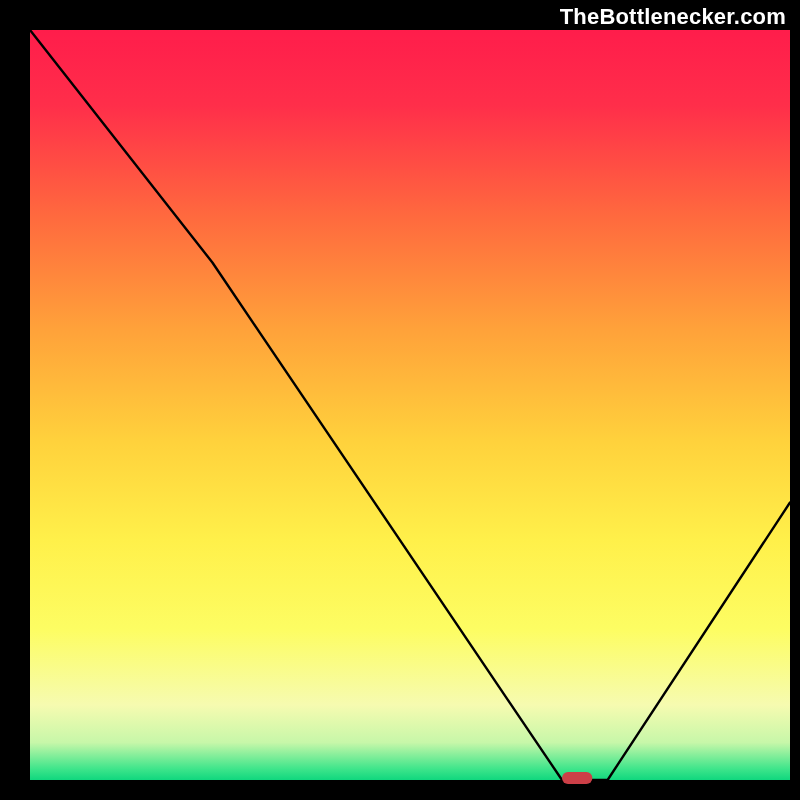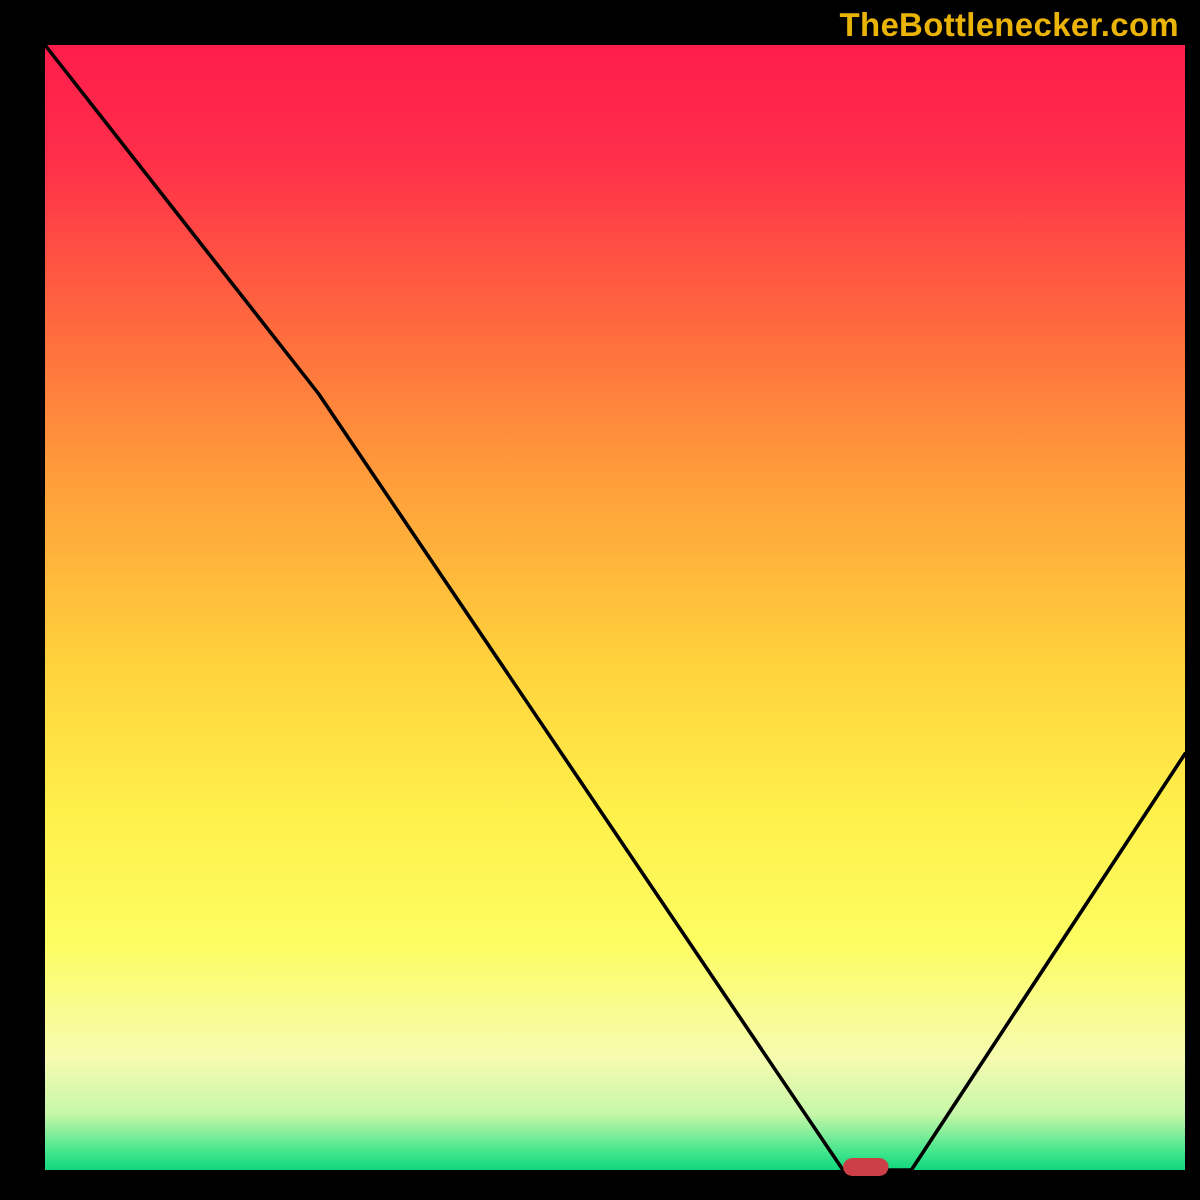--- a/index.html
+++ b/index.html
@@ -14,21 +14,21 @@
   .frame {
     position: relative;
     width: 800px;
     height: 800px;
     background: #000;
   }
   .watermark {
     position: absolute;
     top: 4px;
     right: 14px;
-    color: #eab308;
+    color: #ffffff;
     font-size: 22px;
     font-weight: 600;
     letter-spacing: 0.2px;
     z-index: 10;
   }
   svg.plot {
     position: absolute;
     left: 0;
     top: 0;
     width: 800px;

